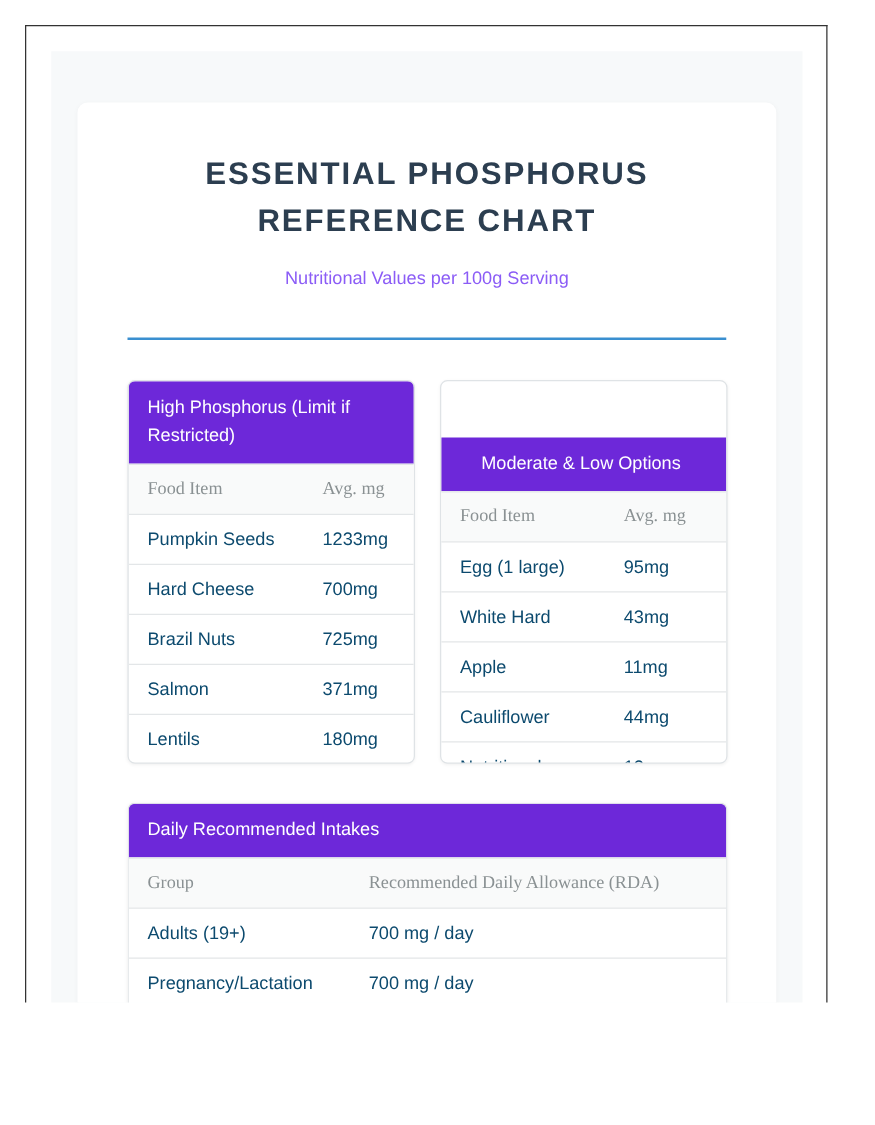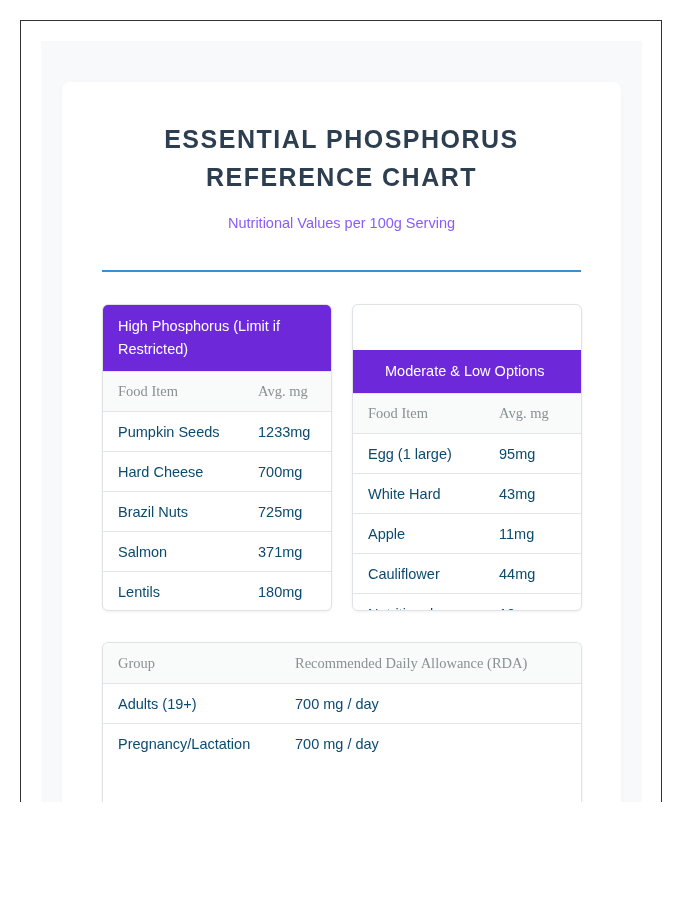--- a/index.html
+++ b/index.html
@@ -125,20 +125,21 @@
           <span class="cell">44mg</span>
         </div>
         <div class="row">
           <span class="cell c1">Nutritional</span>
           <span class="cell">12mg</span>
         </div>
         <div class="spacer-row"></div>
       </div>
 
       <div class="tbl" id="tbl-rda">
+        <div class="tbl-head">Daily Recommended Intakes</div>
         <div class="row colhead">
           <span class="cell c1">Group</span>
           <span class="cell">Recommended Daily Allowance (RDA)</span>
         </div>
         <div class="row">
           <span class="cell c1">Adults (19+)</span>
           <span class="cell">700 mg / day</span>
         </div>
         <div class="row">
           <span class="cell c1">Pregnancy/Lactation</span>

